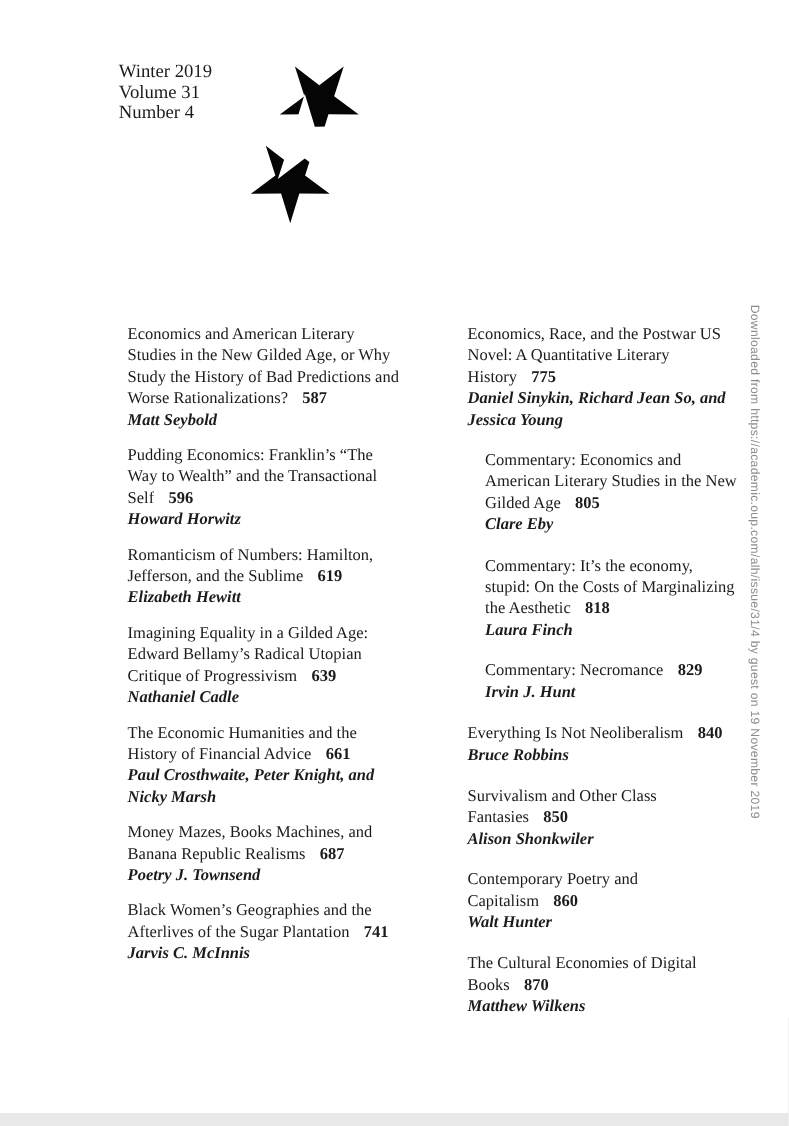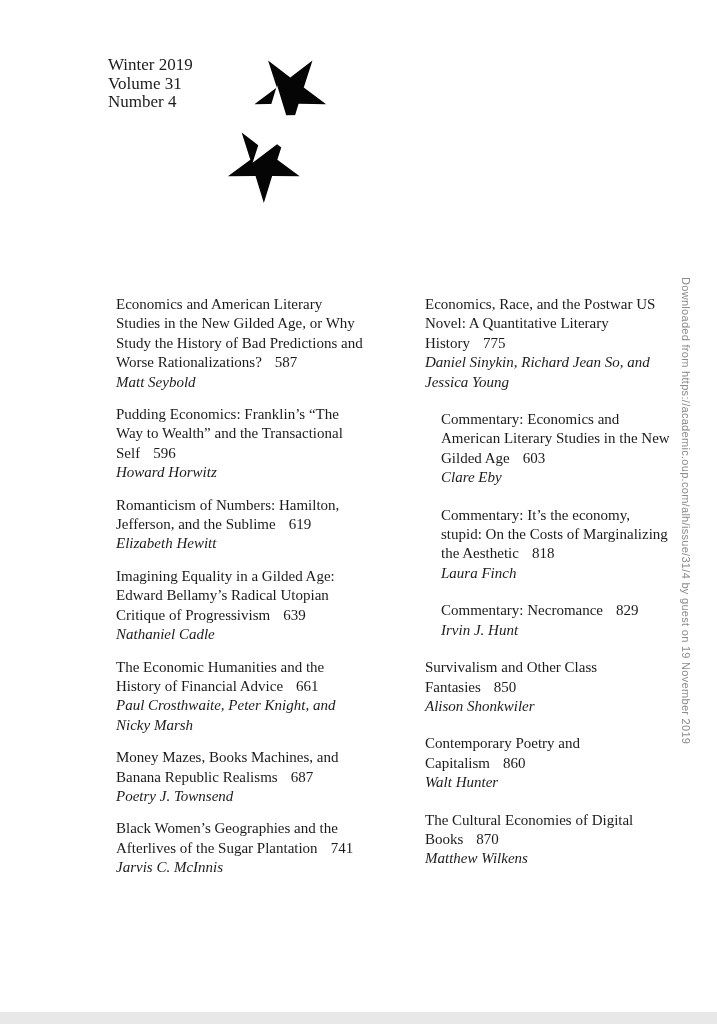--- a/index.html
+++ b/index.html
@@ -12,22 +12,22 @@
   .issue-info div{white-space:nowrap;}
   .logo{position:absolute;left:227px;top:57px;}
   .journal-title{position:absolute;left:333px;top:119px;font-size:20px;line-height:22.5px;}
   .toc{position:absolute;left:116px;top:295px;display:flex;gap:56px;}
   .col{font-size:15px;}
   .col-left{width:253px;}
   .col-right{width:247px;}
   .entry{margin-bottom:13px;line-height:19.4px;}
   .col-right .entry{margin-bottom:18px;}
   .entry.indent{margin-left:16px;}
-  .entry .page{font-weight:normal;padding-left:13px;}
-  .entry .authors{font-style:italic;}
+  .entry .page{font-weight:bold;padding-left:13px;}
+  .entry .authors{font-style:italic;font-weight:bold;}
   .watermark{
     position:absolute;left:680px;top:277px;
     writing-mode:vertical-rl;
     font-family:"Liberation Sans",sans-serif;
     font-size:11px;letter-spacing:0.3px;
     color:var(--wm,#8c8c8c);white-space:nowrap;
   }
 </style>
 </head>
 <body>
@@ -52,23 +52,24 @@
         <div class="entry"><span class="title">Economics and American Literary Studies in the New Gilded Age, or Why Study the History of Bad Predictions and Worse Rationalizations?</span><span class="page">587</span><div class="authors">Matt Seybold</div></div>
         <div class="entry"><span class="title">Pudding Economics: Franklin’s “The Way to Wealth” and the Transactional Self</span><span class="page">596</span><div class="authors">Howard Horwitz</div></div>
         <div class="entry"><span class="title">Romanticism of Numbers: Hamilton, Jefferson, and the Sublime</span><span class="page">619</span><div class="authors">Elizabeth Hewitt</div></div>
         <div class="entry"><span class="title">Imagining Equality in a Gilded Age: Edward Bellamy’s Radical Utopian Critique of Progressivism</span><span class="page">639</span><div class="authors">Nathaniel Cadle</div></div>
         <div class="entry"><span class="title">The Economic Humanities and the History of Financial Advice</span><span class="page">661</span><div class="authors">Paul Crosthwaite, Peter Knight, and Nicky Marsh</div></div>
         <div class="entry"><span class="title">Money Mazes, Books Machines, and Banana Republic Realisms</span><span class="page">687</span><div class="authors">Poetry J. Townsend</div></div>
         <div class="entry"><span class="title">Black Women’s Geographies and the Afterlives of the Sugar Plantation</span><span class="page">741</span><div class="authors">Jarvis C. McInnis</div></div>
       </div>
     <div class="col col-right" id="col-right">
         <div class="entry"><span class="title">Economics, Race, and the Postwar US Novel: A Quantitative Literary History</span><span class="page">775</span><div class="authors">Daniel Sinykin, Richard Jean So, and Jessica Young</div></div>
-        <div class="entry indent"><span class="title">Commentary: Economics and American Literary Studies in the New Gilded Age</span><span class="page">603</span><div class="authors">Clare Eby</div></div>
+        <div class="entry indent"><span class="title">Commentary: Economics and American Literary Studies in the New Gilded Age</span><span class="page">805</span><div class="authors">Clare Eby</div></div>
         <div class="entry indent"><span class="title">Commentary: It’s the economy, stupid: On the Costs of Marginalizing the Aesthetic</span><span class="page">818</span><div class="authors">Laura Finch</div></div>
         <div class="entry indent"><span class="title">Commentary: Necromance</span><span class="page">829</span><div class="authors">Irvin J. Hunt</div></div>
+        <div class="entry"><span class="title">Everything Is Not Neoliberalism</span><span class="page">840</span><div class="authors">Bruce Robbins</div></div>
         <div class="entry"><span class="title">Survivalism and Other Class Fantasies</span><span class="page">850</span><div class="authors">Alison Shonkwiler</div></div>
         <div class="entry"><span class="title">Contemporary Poetry and Capitalism</span><span class="page">860</span><div class="authors">Walt Hunter</div></div>
         <div class="entry"><span class="title">The Cultural Economies of Digital Books</span><span class="page">870</span><div class="authors">Matthew Wilkens</div></div>
       </div>
   </div>
 
   <div class="watermark">Downloaded from https://academic.oup.com/alh/issue/31/4 by guest on 19 November 2019</div>
 
 </div>
 

